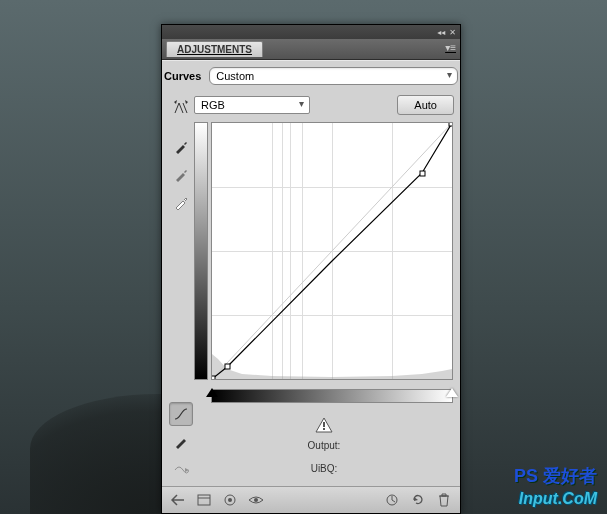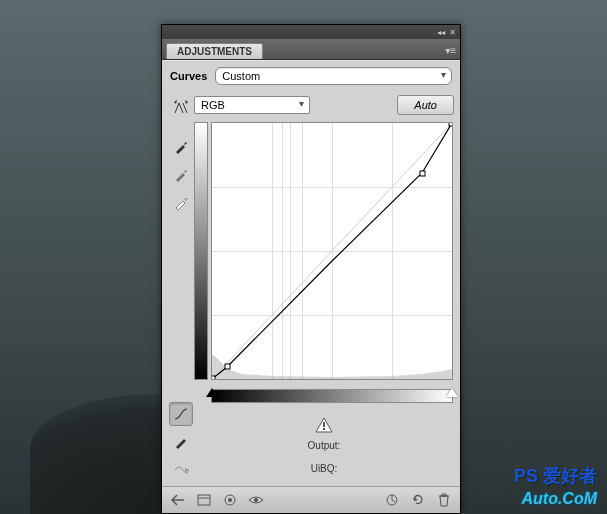--- a/index.html
+++ b/index.html
@@ -41,22 +41,23 @@
   .titlebar-icon {
     color: #ccc;
     font-size: 8px;
     margin-left: 4px;
     cursor: pointer;
   }
   .tab-row {
     background: linear-gradient(to bottom, #6b6b6b, #535353);
     height: 20px;
     display: flex;
-    align-items: flex-end;
+    align-items: center;
     border-bottom: 1px solid #2c2c2c;
+    text-decoration: underline;
   }
   .tab {
     background: linear-gradient(to bottom, #e6e6e6, #c8c8c8);
     border: 1px solid #808080;
     border-bottom: none;
     padding: 2px 10px;
     font-size: 10px;
     font-weight: bold;
     color: #333;
     margin-left: 4px;
@@ -70,21 +71,21 @@
     padding-bottom: 3px;
     cursor: pointer;
   }
   .panel-body {
     background: #d2d2d2;
     border-top: 1px solid #e8e8e8;
   }
   .preset-row {
     display: flex;
     align-items: center;
-    padding: 6px 8px;
+    padding: 6px 2px;
     gap: 8px;
   }
   .preset-label {
     font-weight: bold;
     font-size: 11px;
   }
   .dropdown {
     flex: 1;
     background: #fff;
     border: 1px solid #888;
@@ -159,21 +160,20 @@
     color: #555;
   }
   .auto-btn {
     margin-left: auto;
     padding: 3px 16px;
     background: linear-gradient(to bottom, #f2f2f2, #d2d2d2);
     border: 1px solid #888;
     border-radius: 3px;
     font-size: 11px;
     cursor: pointer;
-    font-style: italic;
   }
   .graph-wrap {
     display: flex;
   }
   .v-gradient {
     width: 12px;
     height: 256px;
     background: linear-gradient(to top, #000, #fff);
     border: 1px solid #888;
     margin-right: 3px;
@@ -455,13 +455,13 @@
         <svg width="12" height="14">
             <path d="M2 3 L10 3 L9 13 L3 13 Z M1 3 L11 3 M4 1 L8 1 L8 3 L4 3 Z" stroke="#555" fill="none"></path>
           </svg>
       </div>
     </div>
 
   </div>
 </div>
 
 <div class="watermark2">PS 爱好者</div>
-<div class="watermark">Auto.CoM</div>
+<div class="watermark">Input.CoM</div>
 
 </body></html>

